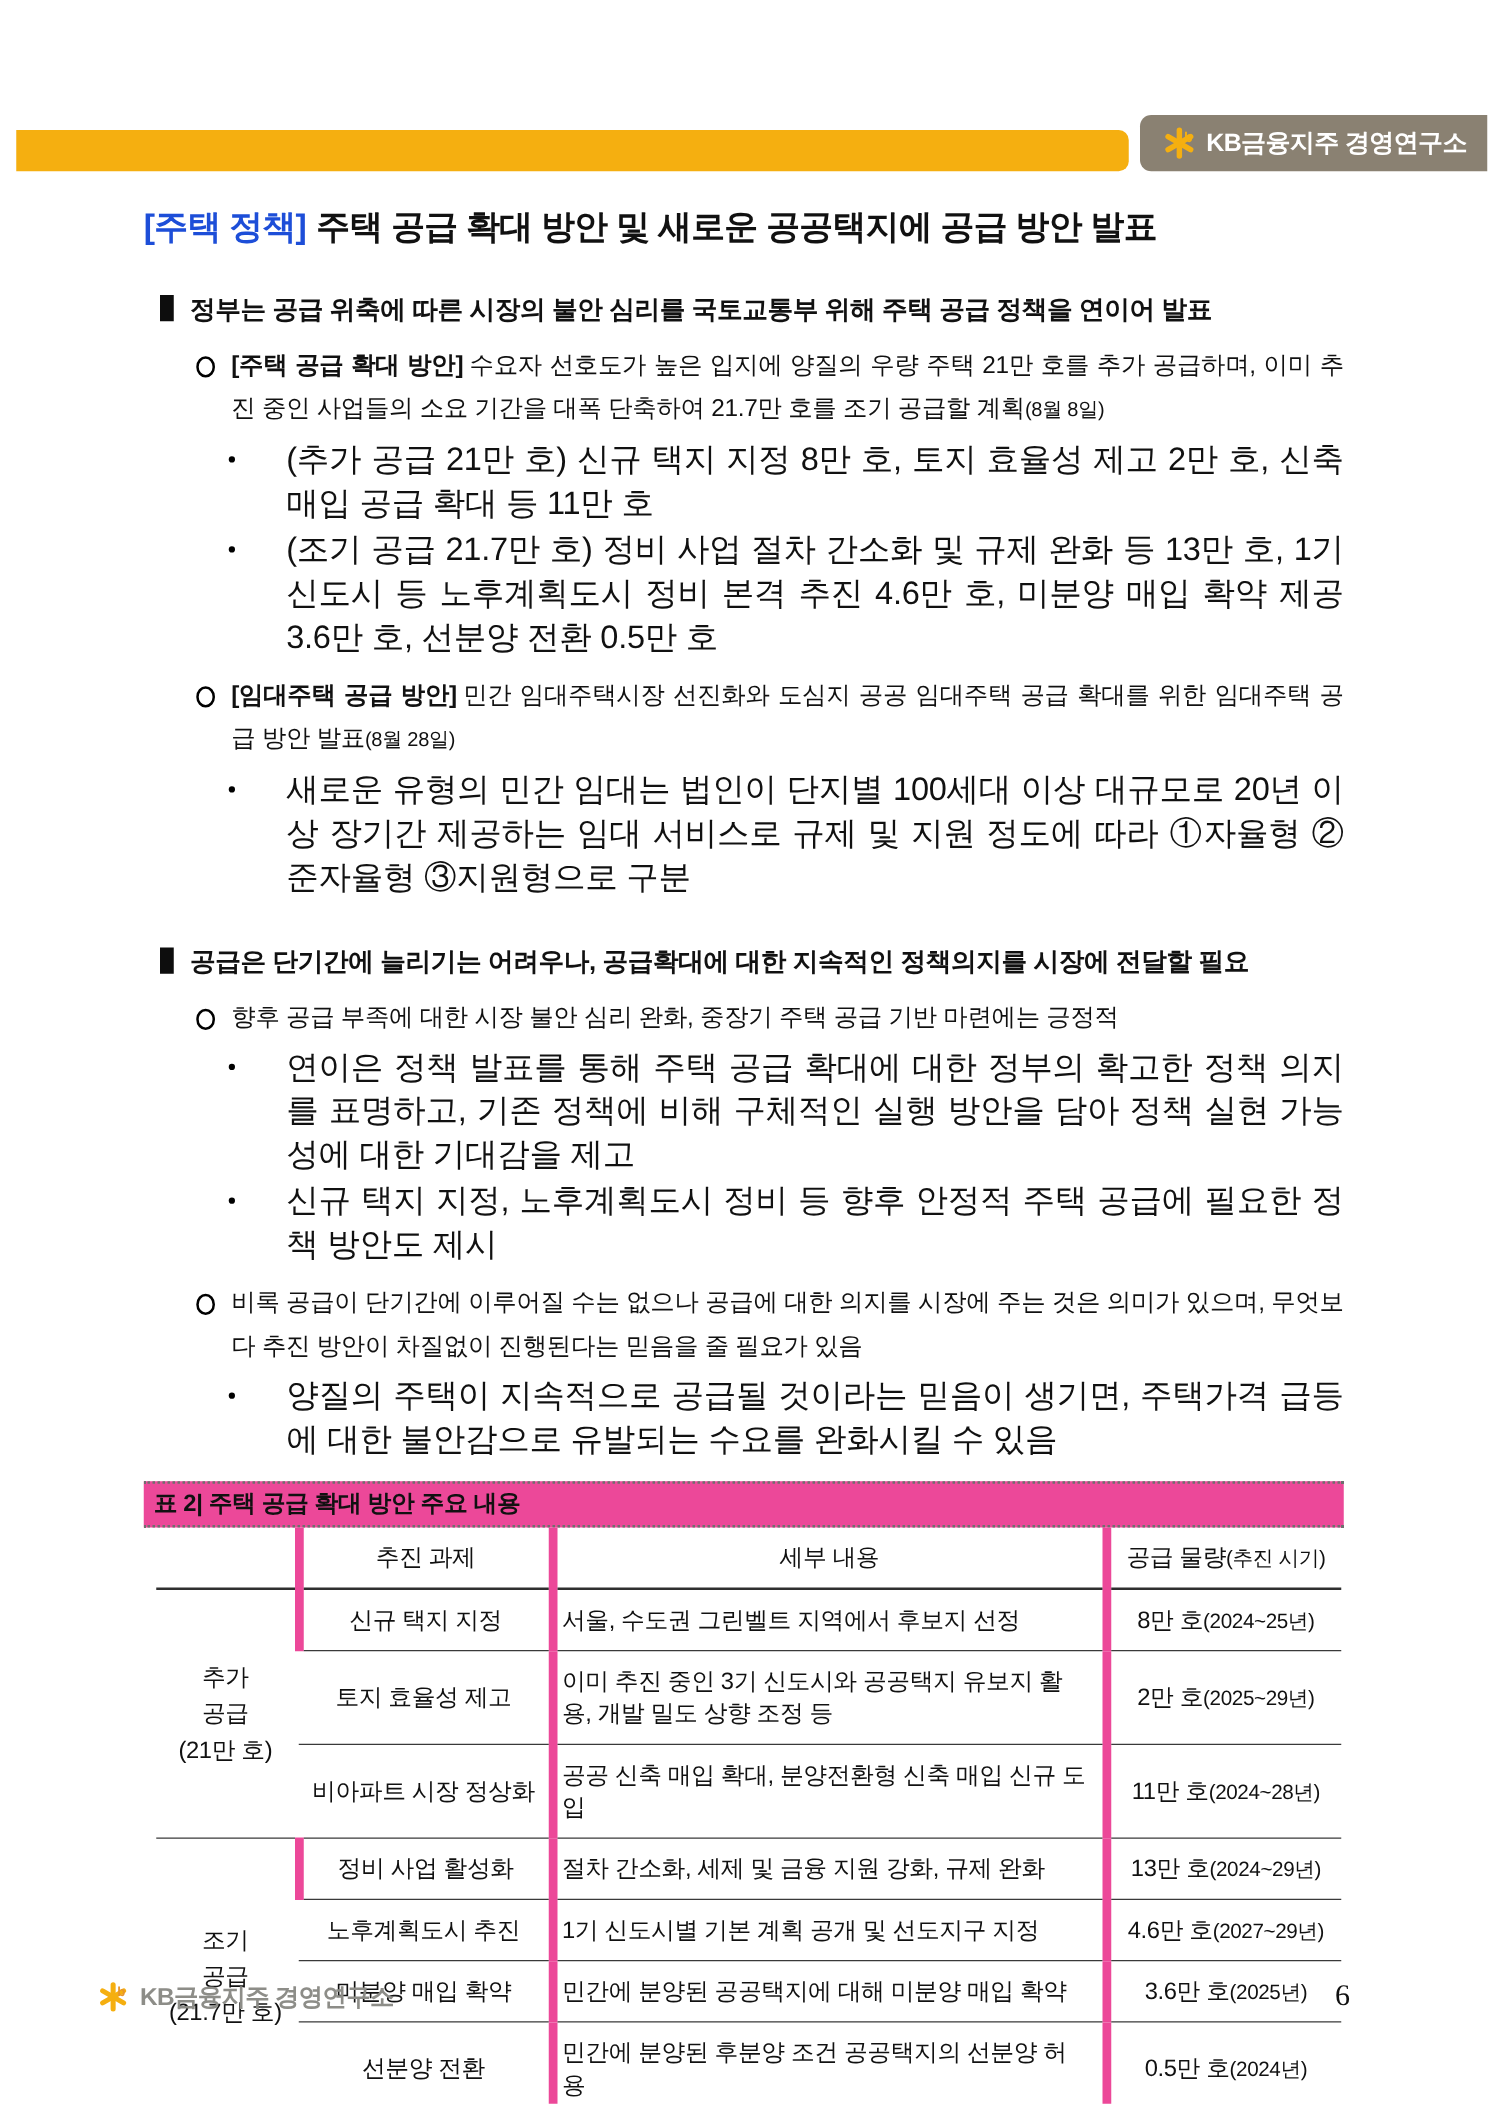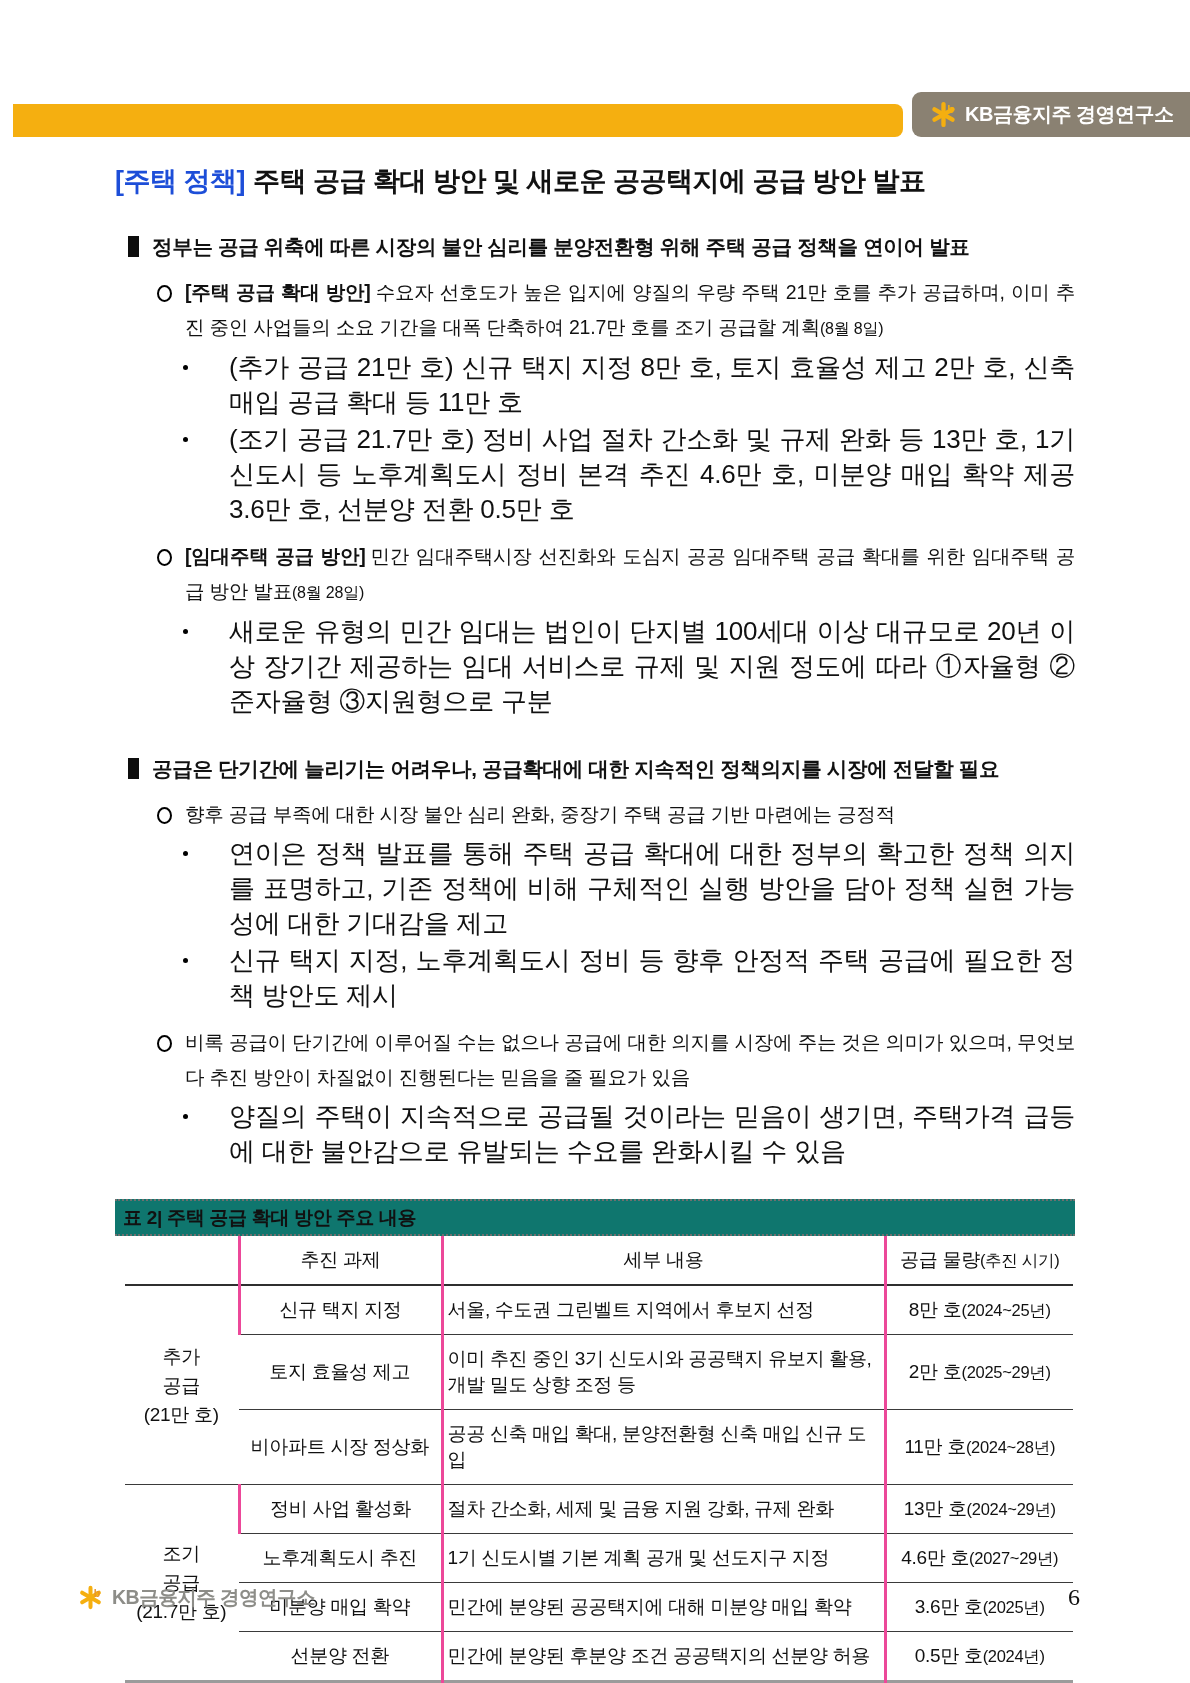--- a/index.html
+++ b/index.html
@@ -39,36 +39,36 @@
   .o-body { flex:1; font-size:19.5px; line-height:35px; text-align:justify; letter-spacing:-0.2px; }
   .tag { font-weight:bold; margin-right:5px; }
   .small { font-size:16px; }
 
   .dot-item { display:flex; margin:2px 0 2px 68px; }
   .dot { flex:none; width:5px; height:5px; border-radius:50%; background:#000; margin:15px 9px 0 0; }
   .dot-body { flex:1; font-size:26px; line-height:35px; text-align:justify; letter-spacing:-0.2px;margin-left:32px; }
 
   
   .tbl-caption {
-    margin-top:30px; background:#0f766e; height:33px; line-height:33px;
+    margin-top:16px; background:#ec4899; height:33px; line-height:33px;
     border-top:2px dotted #6f6f6f; border-bottom:2px dotted #6f6f6f;
     font-size:19px; font-weight:600; padding-left:8px; letter-spacing:-0.3px;
   }
   table.plan {
     margin-left:10px; width:948px; border-collapse:collapse; table-layout:fixed;
     font-size:19px; letter-spacing:-0.3px;
     border-bottom:3px solid #9b9b9b;
   }
   table.plan col.c0 { width:114px; }
   table.plan col.c1 { width:203px; }
   table.plan col.c2 { width:443px; }
   table.plan col.c3 { width:188px; }
   table.plan th, table.plan td { padding:11px 6px; text-align:center; vertical-align:middle; }
   table.plan th { font-weight:normal; border-bottom:2px solid #2f2f2f; }
-  table.plan th + th, table.plan td + td { border-left:3px solid #ec4899; }
+  table.plan th + th, table.plan td + td { border-left:7px solid #ec4899; }
   table.plan td { border-bottom:1px solid #3a3a3a; }
   table.plan td.detail { text-align:left; padding-left:4px; padding-right:10px; }
   table.plan td.group { line-height:29px; }
   table.plan .period { font-size:16.5px; }
   .source { margin:9px 0 0 2px; font-size:17px; letter-spacing:-0.3px; }
 
   
   .footer-logo { position:absolute; left:78px; top:1584px; display:flex; align-items:center; }
   .footer-logo .logo-text { color:#8d8d88; font-weight:bold; font-size:19.5px; letter-spacing:-0.5px; margin-left:9px; }
   .page-num { position:absolute; right:110px; top:1584px; font-family:"Liberation Serif", serif; font-size:24px; }
@@ -92,21 +92,21 @@
 </div>
 
 <div class="content">
 
   <div class="page-title">
     <span class="title-tag">[주택 정책]</span><span>주택 공급 확대 방안 및 새로운 공공택지에 공급 방안 발표</span>
   </div>
 
   <div class="h2-row">
     <span class="sq"></span>
-    <span class="h2-text">정부는 공급 위축에 따른 시장의 불안 심리를 분양전환형 위해 주택 공급 정책을 연이어 발표</span>
+    <span class="h2-text">정부는 공급 위축에 따른 시장의 불안 심리를 국토교통부 위해 주택 공급 정책을 연이어 발표</span>
   </div>
 
   <div class="o-item">
     <span class="o-circle"></span>
     <span class="o-body"><span class="tag">[주택 공급 확대 방안]</span><span>수요자 선호도가 높은 입지에 양질의 우량 주택 21만 호를 추가 공급하며, 이미 추진 중인 사업들의 소요 기간을 대폭 단축하여 21.7만 호를 조기 공급할 계획</span><span class="small">(8월 8일)</span></span>
   </div>
   <div class="dot-item">
     <span class="dot"></span>
     <span class="dot-body">(추가 공급 21만 호) 신규 택지 지정 8만 호, 토지 효율성 제고 2만 호, 신축 매입 공급 확대 등 11만 호</span>
   </div>

